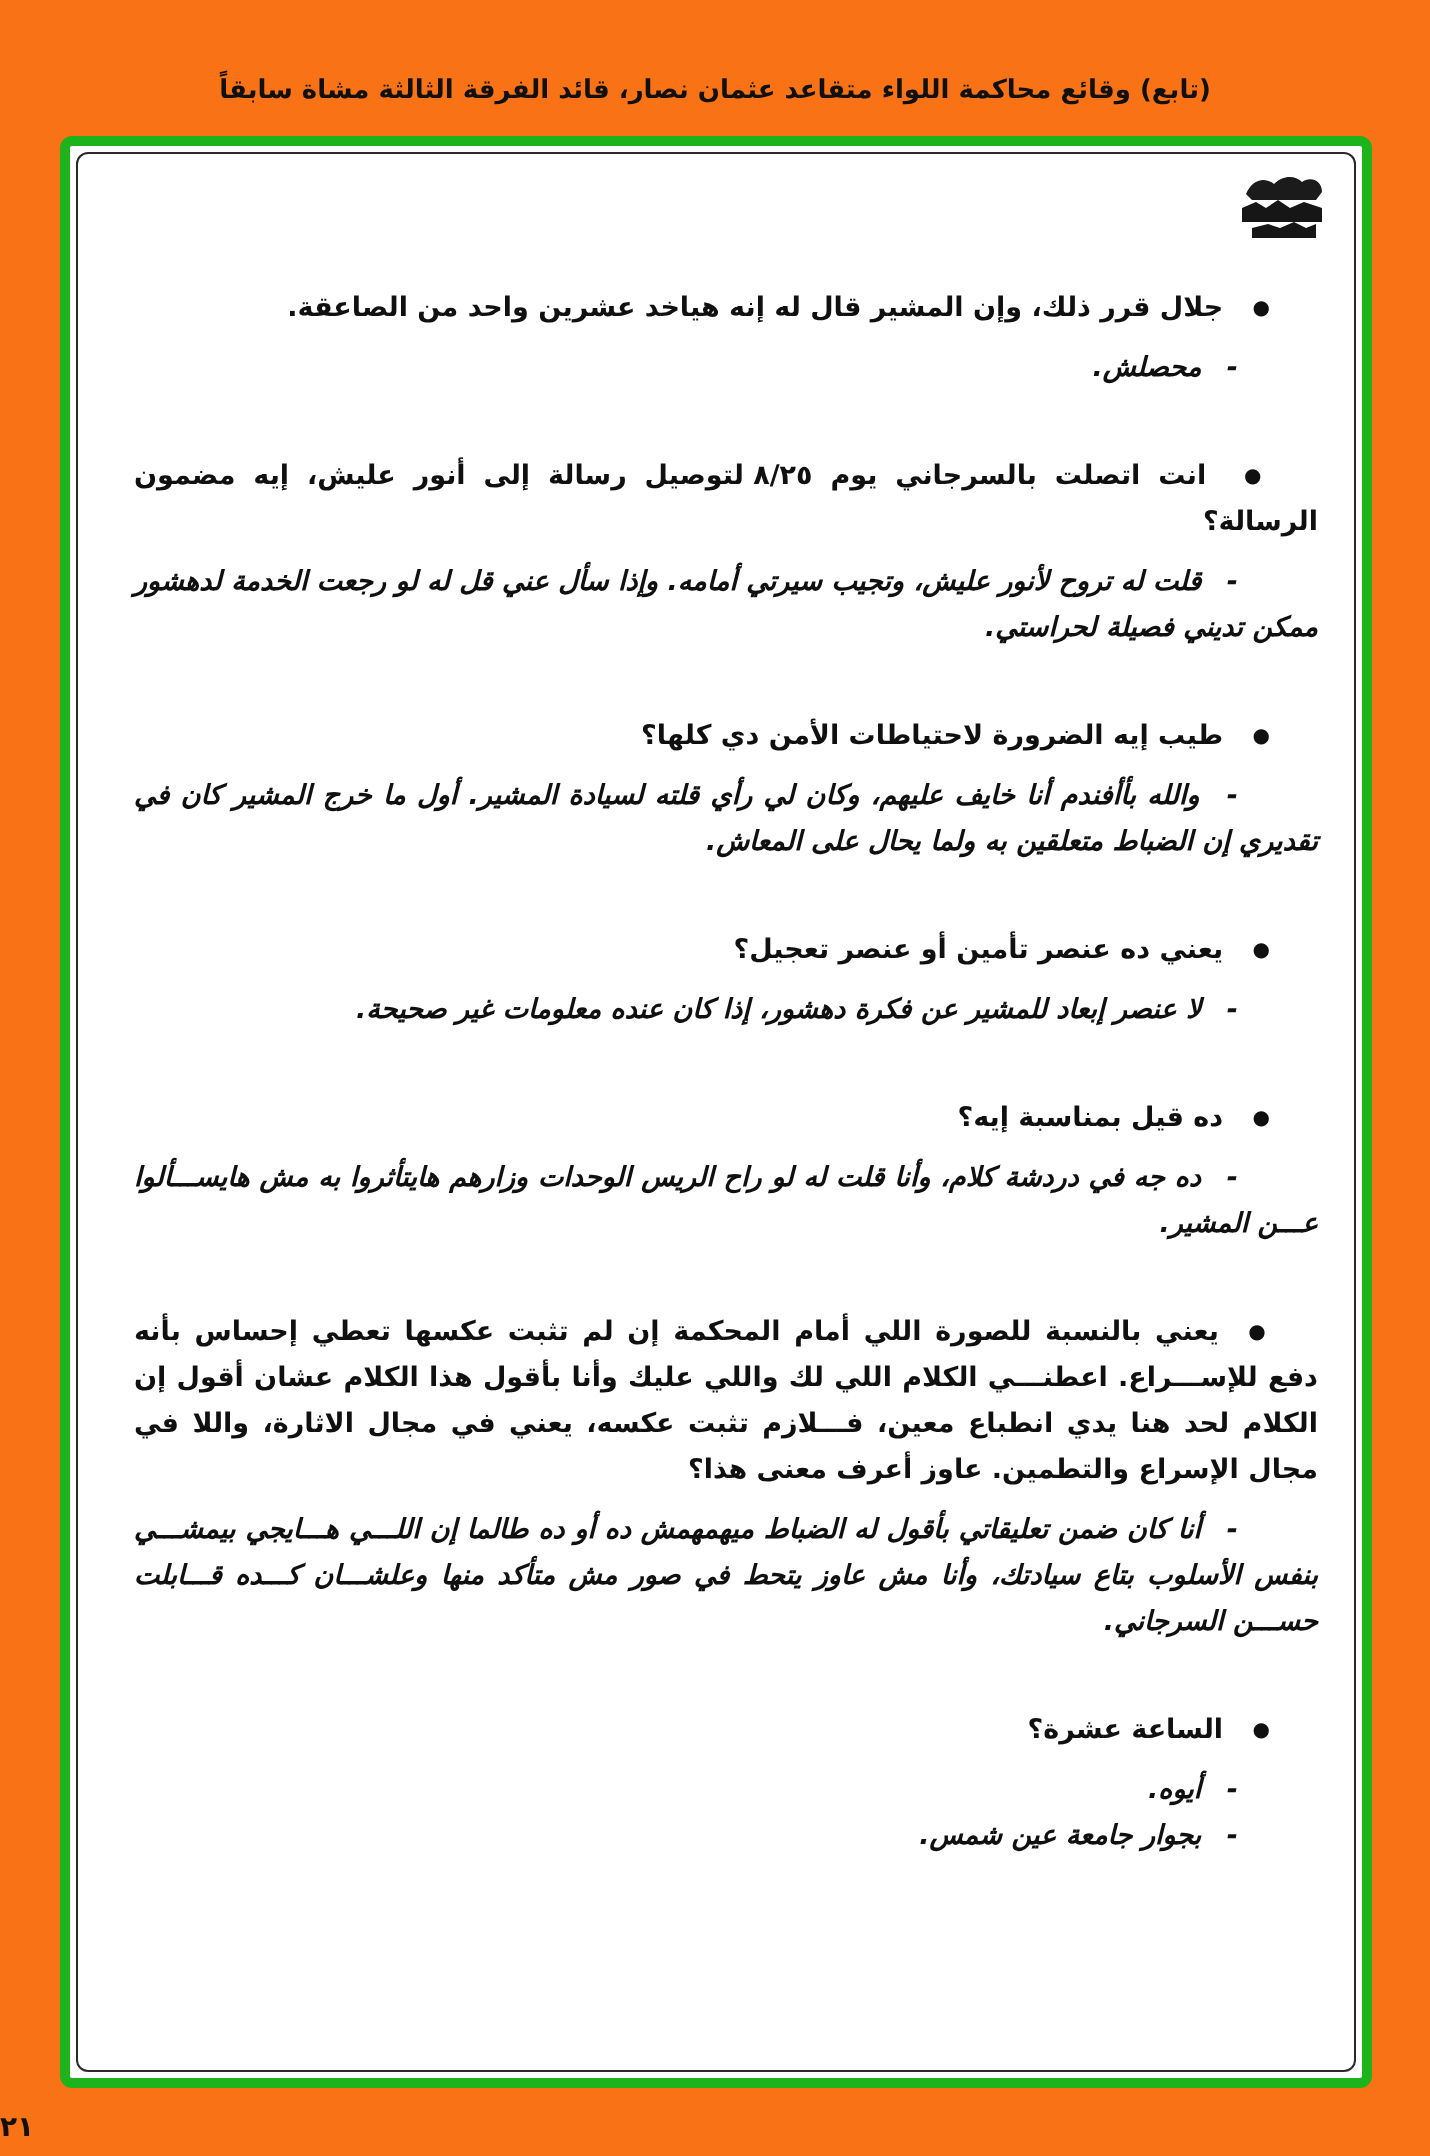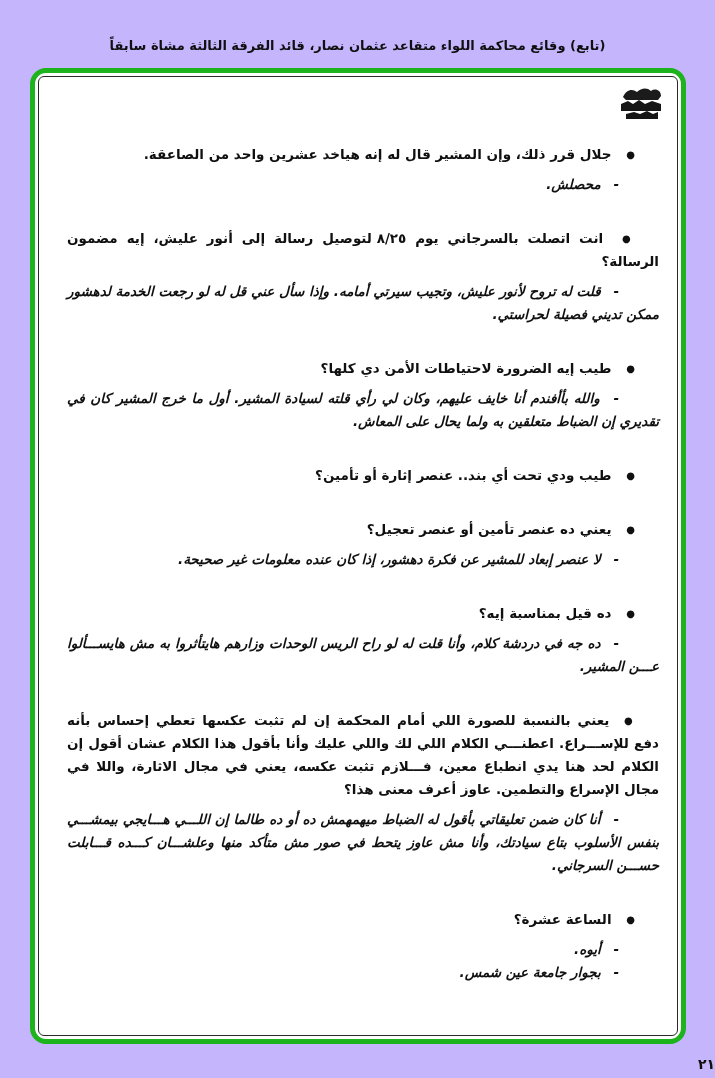--- a/index.html
+++ b/index.html
@@ -11,41 +11,41 @@
     width: 715px;
     height: 1078px;
     position: relative;
     overflow: hidden;
     font-family: "DejaVu Sans", sans-serif;
     color: #101010;
   }
   .scan-page {
     position: absolute;
     inset: 0;
-    background: #c4b5fd;
+    background: #f97316;
   }
   .header-line {
     position: absolute;
     top: 38px;
     left: 0;
     right: 0;
     text-align: center;
     direction: rtl;
     font-size: 13px;
     font-weight: bold;
     letter-spacing: 0;
   }
   .page-frame {
     position: absolute;
     left: 30px;
     top: 68px;
     width: 646px;
     height: 966px;
     border: 5px solid #1db31d;
-    border-radius: 16px;
+    border-radius: 6px;
     background: #ffffff;
   }
   .inner-border {
     position: absolute;
     inset: 3px;
     border: 1px solid #2a2a2a;
     border-radius: 6px;
     pointer-events: none;
   }
   .emblem {
@@ -94,21 +94,21 @@
     vertical-align: 1px;
   }
   .marker.a-marker {
     margin-left: 8px;
   }
   .page-number {
     position: absolute;
     bottom: 6px;
     left: 0;
     right: 0;
-    text-align: right;
+    text-align: left;
     font-size: 14px;
     font-weight: bold;
     direction: rtl;
     margin-top: 12px;
   }
 </style>
 </head>
 <body>
 
 <div class="scan-page">
@@ -126,21 +126,20 @@
       </svg>
     </div>
 
     <div class="dialogue" lang="ar">
         <p class="q"><span class="marker q-marker">●</span> جلال قرر ذلك، وإن المشير قال له إنه هياخد عشرين واحد من الصاعقة.</p>
         <p class="a"><span class="marker a-marker">-</span> محصلش.</p>
         <p class="q"><span class="marker q-marker">●</span> انت اتصلت بالسرجاني يوم ٨/٢٥ لتوصيل رسالة إلى أنور عليش، إيه مضمون الرسالة؟</p>
         <p class="a"><span class="marker a-marker">-</span> قلت له تروح لأنور عليش، وتجيب سيرتي أمامه. وإذا سأل عني قل له لو رجعت الخدمة لدهشور ممكن تديني فصيلة لحراستي.</p>
         <p class="q"><span class="marker q-marker">●</span> طيب إيه الضرورة لاحتياطات الأمن دي كلها؟</p>
         <p class="a"><span class="marker a-marker">-</span> والله بأأفندم أنا خايف عليهم، وكان لي رأي قلته لسيادة المشير. أول ما خرج المشير كان في تقديري إن الضباط متعلقين به ولما يحال على المعاش.</p>
-        <p class="q"><span class="marker q-marker">●</span> طيب ودي تحت أي بند.. عنصر إثارة أو تأمين؟</p>
         <p class="q"><span class="marker q-marker">●</span> يعني ده عنصر تأمين أو عنصر تعجيل؟</p>
         <p class="a"><span class="marker a-marker">-</span> لا عنصر إبعاد للمشير عن فكرة دهشور، إذا كان عنده معلومات غير صحيحة.</p>
         <p class="q"><span class="marker q-marker">●</span> ده قيل بمناسبة إيه؟</p>
         <p class="a"><span class="marker a-marker">-</span> ده جه في دردشة كلام، وأنا قلت له لو راح الريس الوحدات وزارهم هايتأثروا به مش هايســـألوا عـــن المشير.</p>
         <p class="q"><span class="marker q-marker">●</span> يعني بالنسبة للصورة اللي أمام المحكمة إن لم تثبت عكسها تعطي إحساس بأنه دفع للإســـراع. اعطنـــي الكلام اللي لك واللي عليك وأنا بأقول هذا الكلام عشان أقول إن الكلام لحد هنا يدي انطباع معين، فـــلازم تثبت عكسه، يعني في مجال الاثارة، واللا في مجال الإسراع والتطمين. عاوز أعرف معنى هذا؟</p>
         <p class="a"><span class="marker a-marker">-</span> أنا كان ضمن تعليقاتي بأقول له الضباط ميهمهمش ده أو ده طالما إن اللـــي هـــايجي بيمشـــي بنفس الأسلوب بتاع سيادتك، وأنا مش عاوز يتحط في صور مش متأكد منها وعلشـــان كـــده قـــابلت حســـن السرجاني.</p>
         <p class="q"><span class="marker q-marker">●</span> الساعة عشرة؟</p>
         <p class="a"><span class="marker a-marker">-</span> أيوه.</p>
         <p class="a"><span class="marker a-marker">-</span> بجوار جامعة عين شمس.</p>
       </div>

